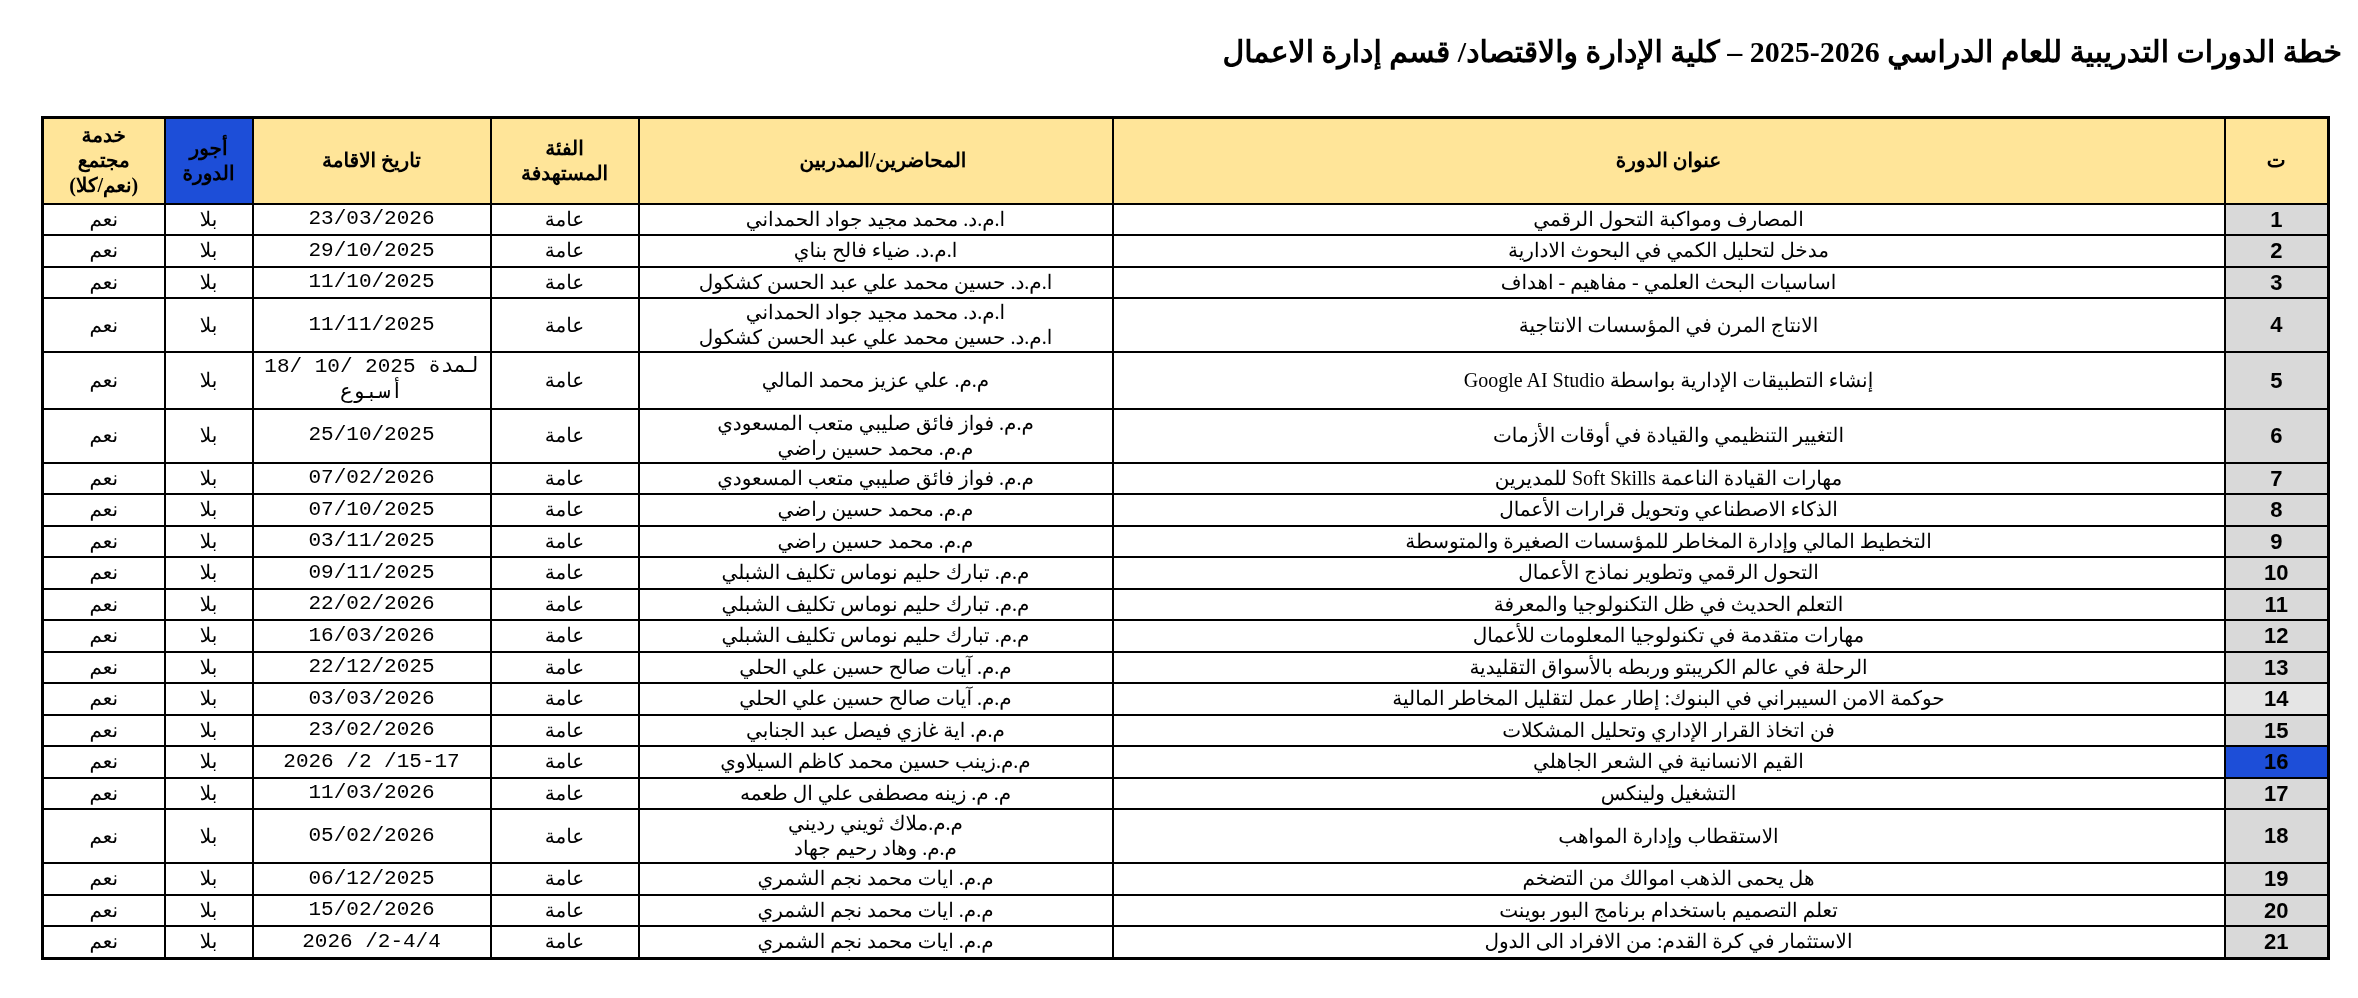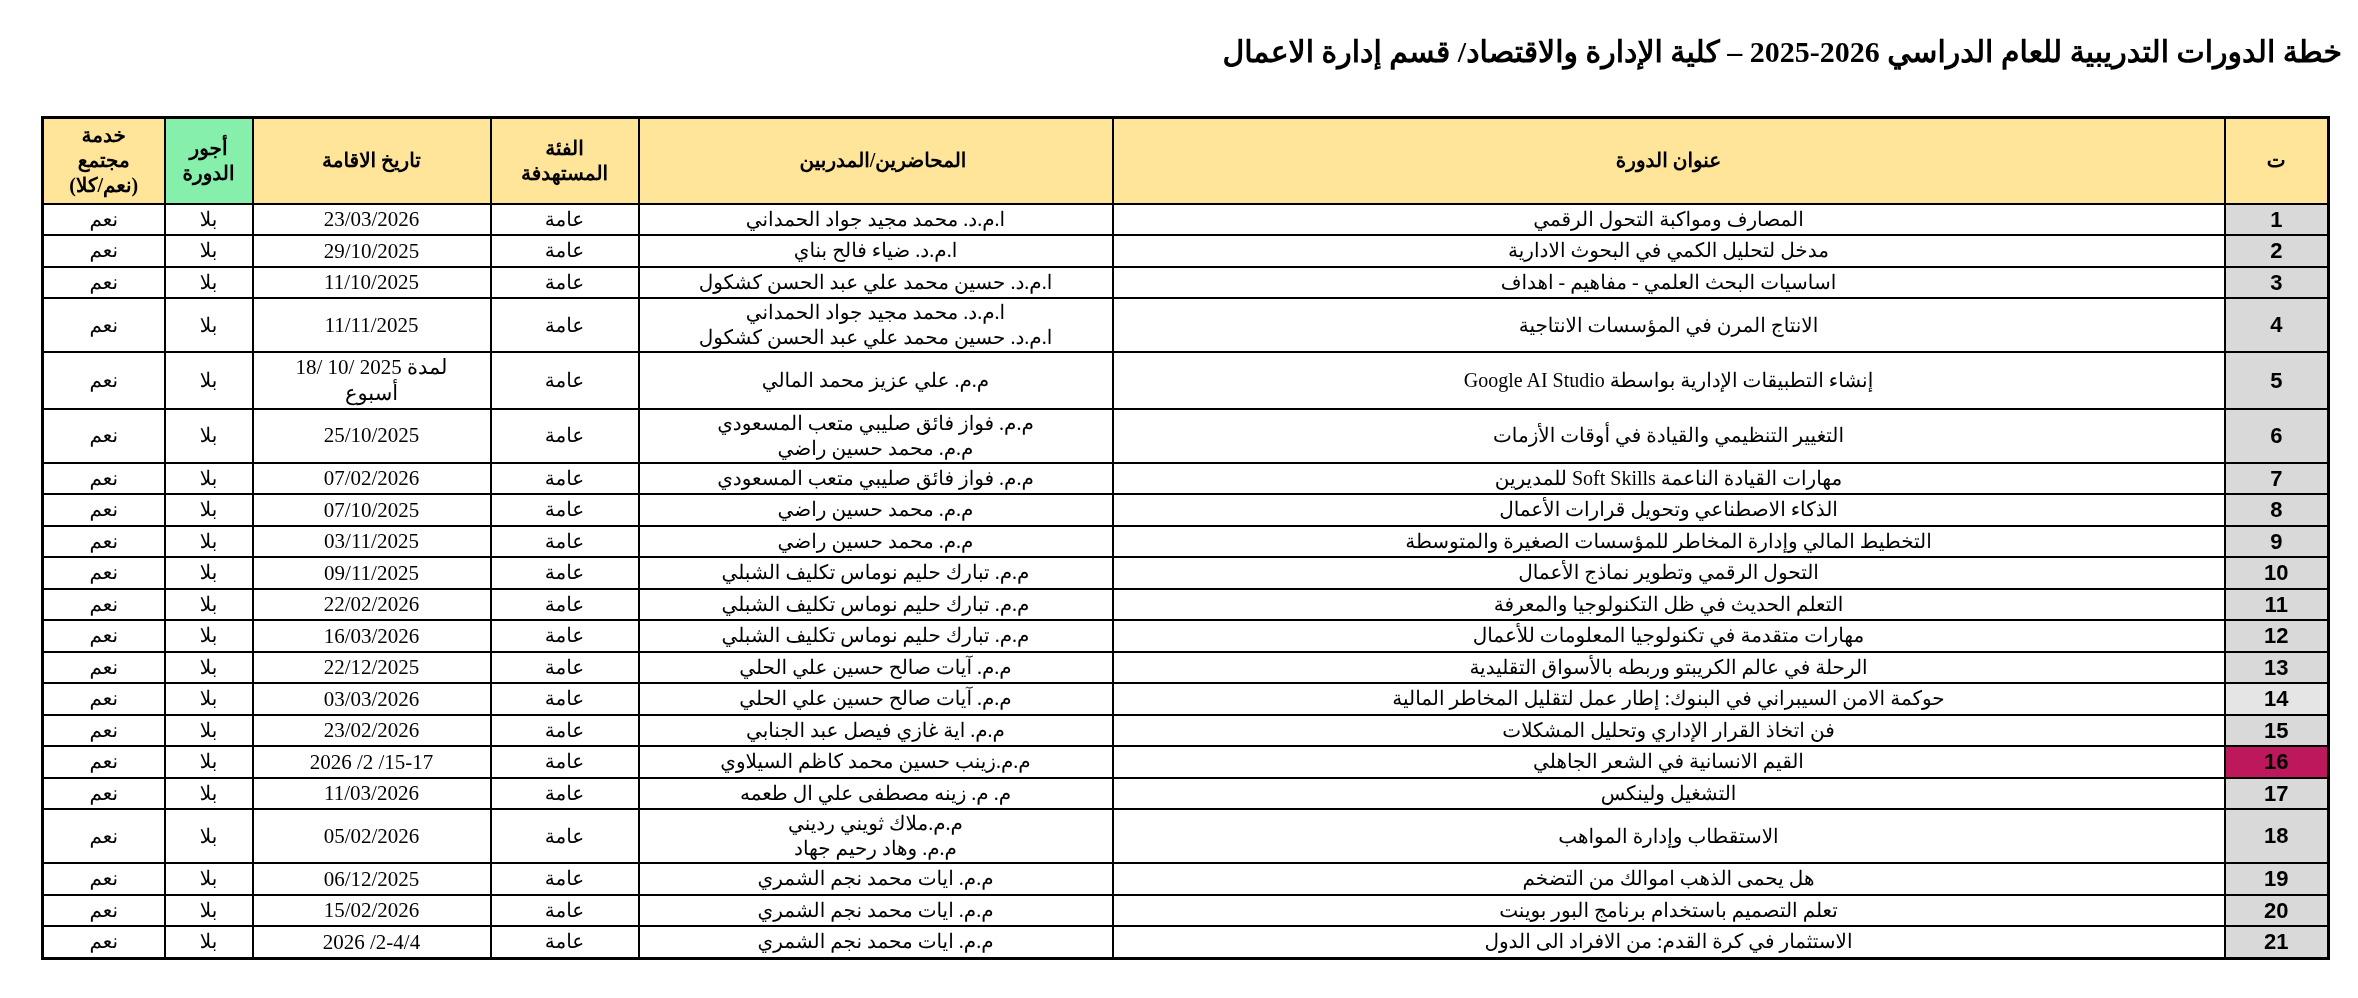--- a/index.html
+++ b/index.html
@@ -52,21 +52,21 @@
   tbody td { height: 27px; line-height: 1.25; }
   .cell-no {
     font-family: "Liberation Sans", "DejaVu Sans", sans-serif;
     font-weight: bold;
     font-size: 22px;
   }
   .cell-lecturer { white-space: pre-line; }
   .cell-date {
     direction: ltr;
     white-space: pre-line;
-    font-family: Liberation Serif, serif;
+    font-family: Liberation Mono, monospace;
     font-size: 21px;
   }
 </style>
 </head>
 <body>
 
 <div class="page">
 
   <h1 class="page-title">خطة الدورات التدريبية للعام الدراسي 2026-2025 – كلية الإدارة والاقتصاد/ قسم إدارة الاعمال</h1>
 
@@ -81,21 +81,21 @@
       <col style="width:122px">
     </colgroup>
     <thead>
       <tr>
         <th style="background: rgb(255, 229, 153);">ت</th>
         <th style="background: rgb(255, 229, 153);">عنوان الدورة</th>
         <th style="background: rgb(255, 229, 153); padding-left: 21px;">المحاضرين/المدربين</th>
         <th style="background: rgb(255, 229, 153);">الفئة
 المستهدفة</th>
         <th style="background: rgb(255, 229, 153);">تاريخ الاقامة</th>
-        <th style="background: #86efac;">أجور
+        <th style="background: #1d4ed8;">أجور
 الدورة</th>
         <th style="background: rgb(255, 229, 153);">خدمة
 مجتمع
 (نعم/كلا)</th>
       </tr>
     </thead>
     <tbody id="table-body">
     <tr>
       <td class="cell-no" style="background: rgb(217, 217, 217);">1</td>
       <td class="cell-title">المصارف ومواكبة التحول الرقمي</td>
@@ -243,21 +243,21 @@
       <td class="cell-no" style="background: rgb(217, 217, 217);">15</td>
       <td class="cell-title">فن اتخاذ القرار الإداري وتحليل المشكلات</td>
       <td class="cell-lecturer">م.م. اية غازي فيصل عبد الجنابي</td>
       <td class="cell-category">عامة</td>
       <td class="cell-date">23/02/2026</td>
       <td class="cell-fees">بلا</td>
       <td class="cell-community">نعم</td>
     </tr>
 
     <tr>
-      <td class="cell-no" style="background: #be185d;">16</td>
+      <td class="cell-no" style="background: #1d4ed8;">16</td>
       <td class="cell-title">القيم الانسانية في الشعر الجاهلي</td>
       <td class="cell-lecturer">م.م.زينب حسين محمد كاظم السيلاوي</td>
       <td class="cell-category">عامة</td>
       <td class="cell-date">2026 /2 /15-17</td>
       <td class="cell-fees">بلا</td>
       <td class="cell-community">نعم</td>
     </tr>
 
     <tr>
       <td class="cell-no" style="background: rgb(217, 217, 217);">17</td>

